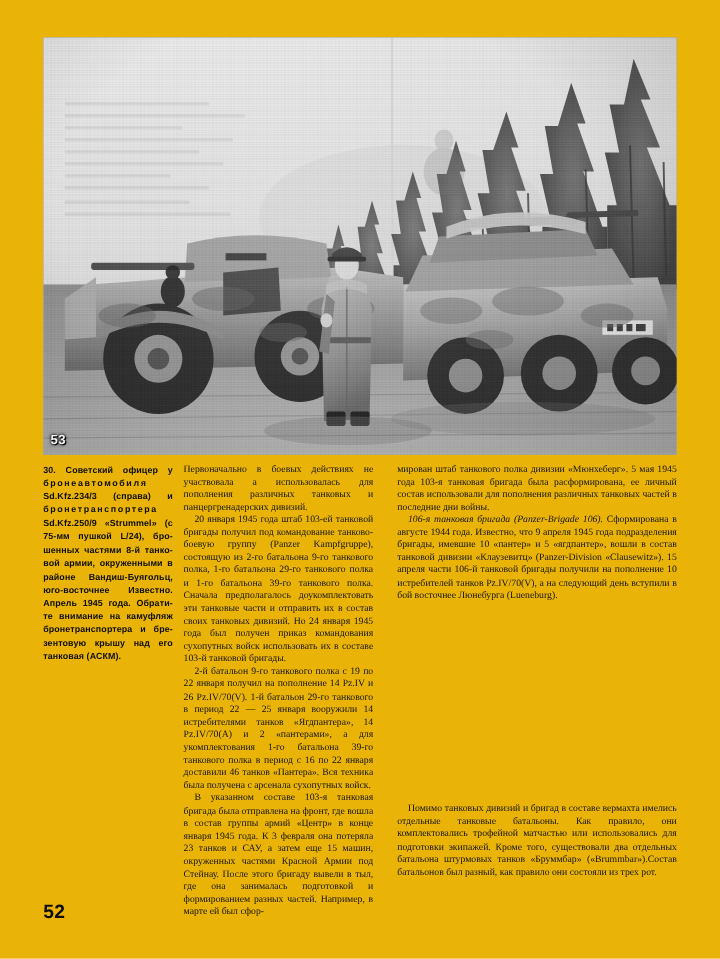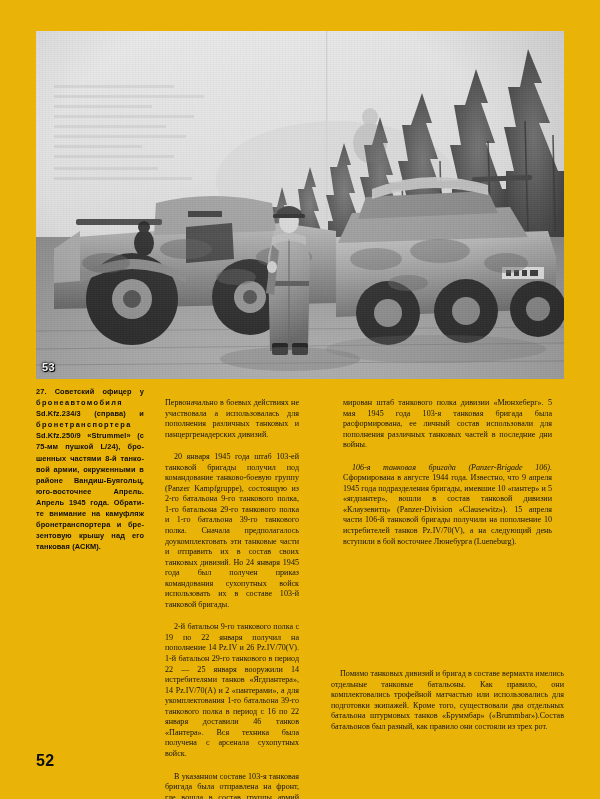--- a/index.html
+++ b/index.html
@@ -99,21 +99,21 @@
   }
   .col-right {
     left: 331px;
     width: 233px;
     font-size: 8.1px;
     line-height: 10.55px;
     text-align: justify;
     color: #131313;
   }
   .col p {
-    margin: 12px;
+    margin: 0;
     text-indent: 9px;
   }
   .col p.noindent { text-indent: 0; }
   .col em { font-style: italic; }
 
   
   .section-heading {
     position: absolute;
     left: 331px;
     top: 601px;
@@ -350,30 +350,30 @@
         <ellipse cx="254" cy="328" rx="70" ry="12" fill="#7c7b76" opacity="0.35"></ellipse>
         <ellipse cx="400" cy="318" rx="110" ry="14" fill="#7c7b76" opacity="0.25"></ellipse>
       </svg>
     </div>
     <div class="photo-grain"></div>
     <div class="photo-vignette"></div>
     <div class="photo-number">53</div>
   </div>
 
   <div class="col col-caption">
-    <span>27. Советский офицер у</span>
+    <span>30. Советский офицер у</span>
     <span class="cap-wide">бронеавтомобиля</span>
     <span>Sd.Kfz.234/3 (справа) и</span>
     <span class="cap-wide">бронетранспортера</span>
     <span>Sd.Kfz.250/9 «Strummel» (с</span>
     <span>75-мм пушкой L/24), бро-</span>
     <span>шенных частями 8-й танко-</span>
     <span>вой армии, окруженными в</span>
     <span>районе Вандиш-Буяголь­ц,</span>
-    <span>юго-восточнее Апрель.</span>
+    <span>юго-восточнее Известно.</span>
     <span>Апрель 1945 года. Обрати-</span>
     <span>те внимание на камуфляж</span>
     <span>бронетранспортера и бре-</span>
     <span>зентовую крышу над его</span>
     <span>танковая (АСКМ).</span>
   </div>
 
   <div class="col col-mid">
     <p class="noindent">Первоначально в боевых действиях не участвовала а использовалась для пополнения различных танковых и панцергренадерских дивизий.</p>
     <p>20 января 1945 года штаб 103-ей танковой бригады получил под командование танково-боевую группу (Panzer Kampfgruppe), состоящую из 2-го батальона 9-го танкового полка, 1-го батальона 29-го танкового полка и 1-го батальона 39-го танкового полка. Сначала предполагалось доукомплектовать эти танковые части и отправить их в состав своих танковых дивизий. Но 24 января 1945 года был получен приказ командования сухопутных войск использовать их в составе 103-й танковой бригады.</p>

